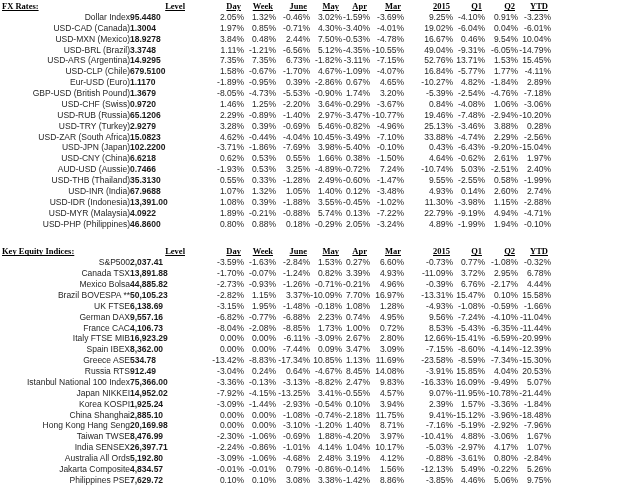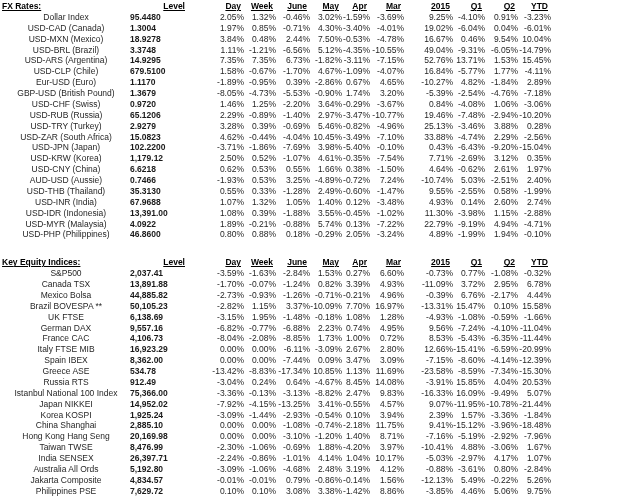--- a/index.html
+++ b/index.html
@@ -10,24 +10,24 @@
   }
   .sheet{
     border-collapse:collapse;table-layout:fixed;
     margin-left:2px;margin-top:1px;
   }
   .sheet td,.sheet th{
     padding:0;height:10.88px;line-height:10.88px;
     white-space:nowrap;vertical-align:middle;
     font-size:8.5px;
   }
-  th{font-weight:700;color:#000000;text-decoration:underline;text-underline-offset:1px;}
+  th{font-weight:700;color:#000000;text-decoration:underline;text-underline-offset:1px;font-family:Liberation Serif, serif;}
   th.title{text-align:left;}
   th.num{text-align:right;padding-right:3px;}
-  td.label{text-align:center;overflow:hidden;}
+  td.label{text-align:right;overflow:hidden;}
   td.level{font-weight:700;color:#1a1a1a;}
   td.val{text-align:right;color:#262626;}
   .section-gap{height:16px;}
 </style>
 </head>
 <body>
 
 <table class="sheet">
   <colgroup>
     <col style="width:128px">
@@ -236,34 +236,20 @@
         <td class="val">-7.69%</td>
         <td class="val">3.98%</td>
         <td class="val">-5.40%</td>
         <td class="val">-0.10%</td>
         <td class="val">0.43%</td>
         <td class="val">-6.43%</td>
         <td class="val">-9.20%</td>
         <td class="val">-15.04%</td>
       </tr>
       <tr>
-        <td class="label">USD-KRW (Korea)</td>
-        <td class="level">1,179.12</td>
-        <td class="val">2.50%</td>
-        <td class="val">0.52%</td>
-        <td class="val">-1.07%</td>
-        <td class="val">4.61%</td>
-        <td class="val">-0.35%</td>
-        <td class="val">-7.54%</td>
-        <td class="val">7.71%</td>
-        <td class="val">-2.69%</td>
-        <td class="val">3.12%</td>
-        <td class="val">0.35%</td>
-      </tr>
-      <tr>
         <td class="label">USD-CNY (China)</td>
         <td class="level">6.6218</td>
         <td class="val">0.62%</td>
         <td class="val">0.53%</td>
         <td class="val">0.55%</td>
         <td class="val">1.66%</td>
         <td class="val">0.38%</td>
         <td class="val">-1.50%</td>
         <td class="val">4.64%</td>
         <td class="val">-0.62%</td>

